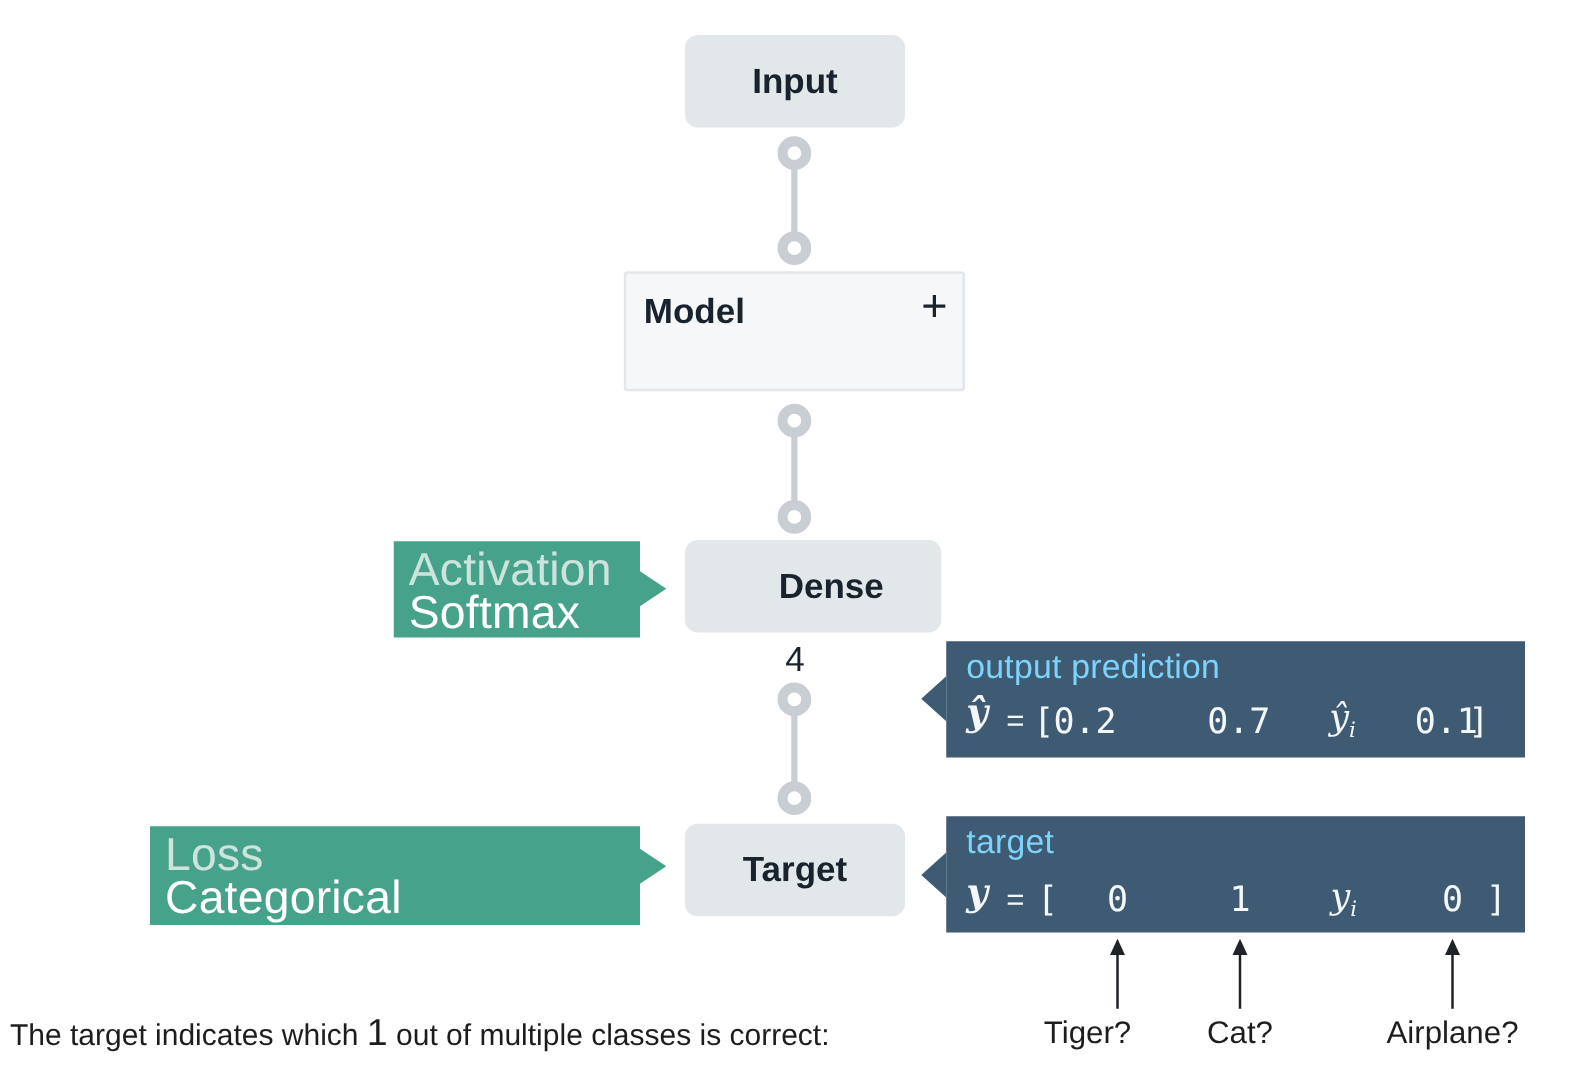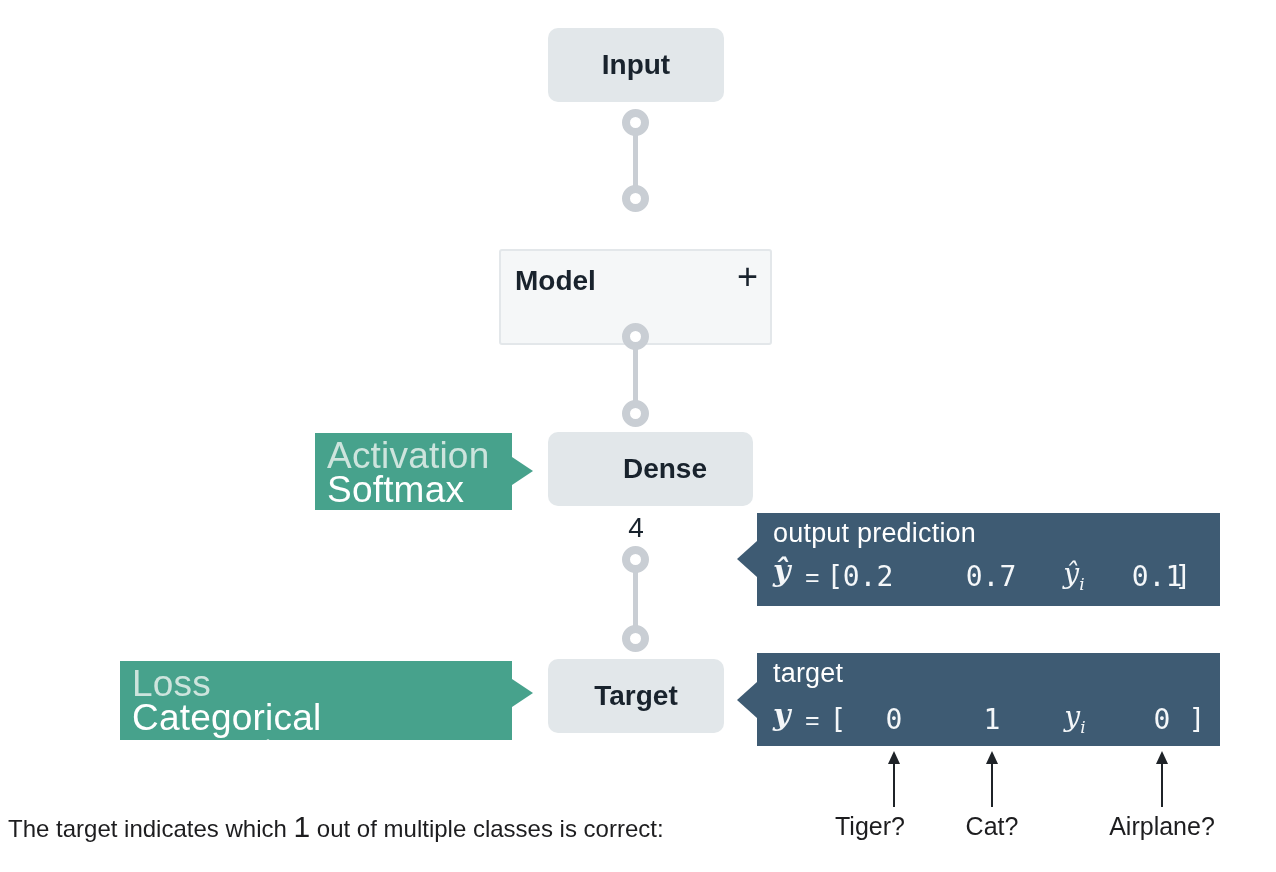--- a/index.html
+++ b/index.html
@@ -12,21 +12,21 @@
   
   .node {
     position:absolute; left:548px; width:176px; height:74px;
     background:#e2e7ea; border-radius:10px;
     display:flex; align-items:center; justify-content:center;
     font-size:28px; font-weight:bold; color:#19232d;
   }
   
   .model-box {
     position:absolute; left:499px; top:217px; width:269px; height:92px;
-    background:#f5f7f8; border:2px solid #e3e7ea; border-radius:3px;margin-top:32px;
+    background:#f5f7f8; border:2px solid #e3e7ea; border-radius:3px;
   }
   .model-title {
     position:absolute; left:14px; top:14px;
     font-size:28px; font-weight:bold; color:#19232d;
   }
   .model-add {
     position:absolute; right:12px; top:8px;
     font-size:36px; font-weight:400; color:#19232d; line-height:36px;
     cursor:default;
   }
@@ -60,21 +60,21 @@
     position:absolute; left:757px; width:463px; height:93px;
     background:#3e5b73; color:#f4f7f9;
   }
   .ann-arrow-left {
     position:absolute; width:0; height:0; left:737px;
     border-top:18px solid transparent; border-bottom:18px solid transparent;
     border-right:20px solid #3e5b73;
   }
   .ann-title {
     position:absolute; left:16px; top:5px;
-    font-size:27px; font-weight:400; letter-spacing:0.2px; color:#ffffff;
+    font-size:27px; font-weight:400; letter-spacing:0.2px; color:#7dd3fc;
   }
   .tok {
     position:absolute; font-family:"DejaVu Sans Mono", monospace;
     font-size:28px; color:#f4f7f9; white-space:pre;
   }
   .tok.center { transform:translateX(-50%); }
   .mathsym {
     position:absolute; font-family:"DejaVu Serif", serif;
     font-style:italic; font-weight:bold; font-size:30px; color:#f4f7f9;
   }

